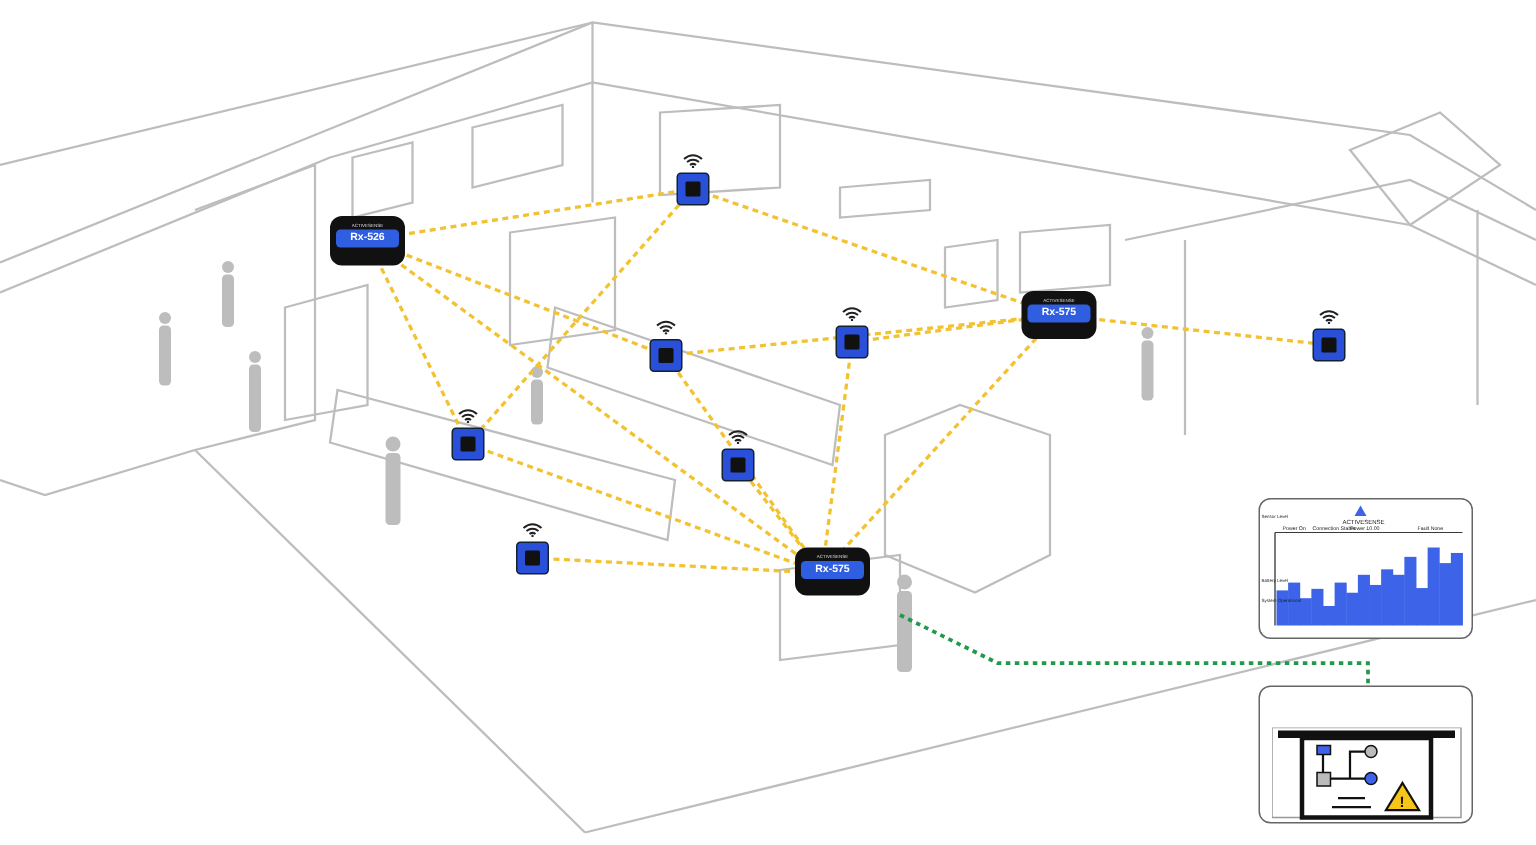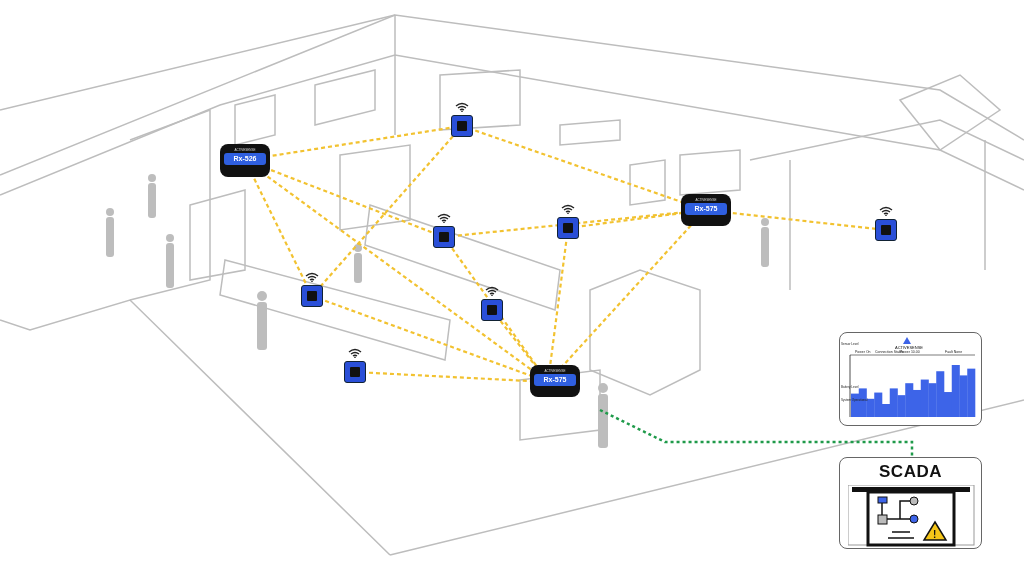--- a/index.html
+++ b/index.html
@@ -169,21 +169,20 @@
       <text x="60" y="20" font-size="3.5" fill="#222">Power 10.00</text>
       <text x="105" y="20" font-size="3.5" fill="#222">Fault None</text>
       <text x="1" y="12" font-size="3" fill="#222">Sensor Level</text>
       <text x="1" y="55" font-size="3" fill="#222">Battery Level</text>
       <text x="1" y="68" font-size="3" fill="#222">System Operational</text>
       <text x="55" y="16" font-size="4" fill="#111">ACTIVESENSE</text>
     </svg>
 </div>
 
 <div class="panel" style="left:839px;top:457px;width:143px;height:92px;">
-  <div class="scada-title">SCADA</div>
   <svg style="position:absolute;left:8px;top:27px;" width="128" height="62">
     <rect x="0" y="0" width="126" height="60" fill="none" stroke="#999"></rect>
     <rect x="4" y="2" width="118" height="5" fill="#111"></rect>
     <rect x="20" y="7" width="86" height="53" fill="#fff" stroke="#111" stroke-width="3"></rect>
     <rect x="30" y="12" width="9" height="6" fill="#3d64e8" stroke="#111"></rect>
     <rect x="30" y="30" width="9" height="9" fill="#bbb" stroke="#111"></rect>
     <path d="M34 18 V30 M39 34 H52 V16 H62 M52 34 H62" stroke="#111" stroke-width="1.5" fill="none"></path>
     <circle cx="66" cy="16" r="4" fill="#bbb" stroke="#111"></circle>
     <circle cx="66" cy="34" r="4" fill="#3d64e8" stroke="#111"></circle>
     <path d="M44 47 H62 M40 53 H66" stroke="#111" stroke-width="1.5"></path>

